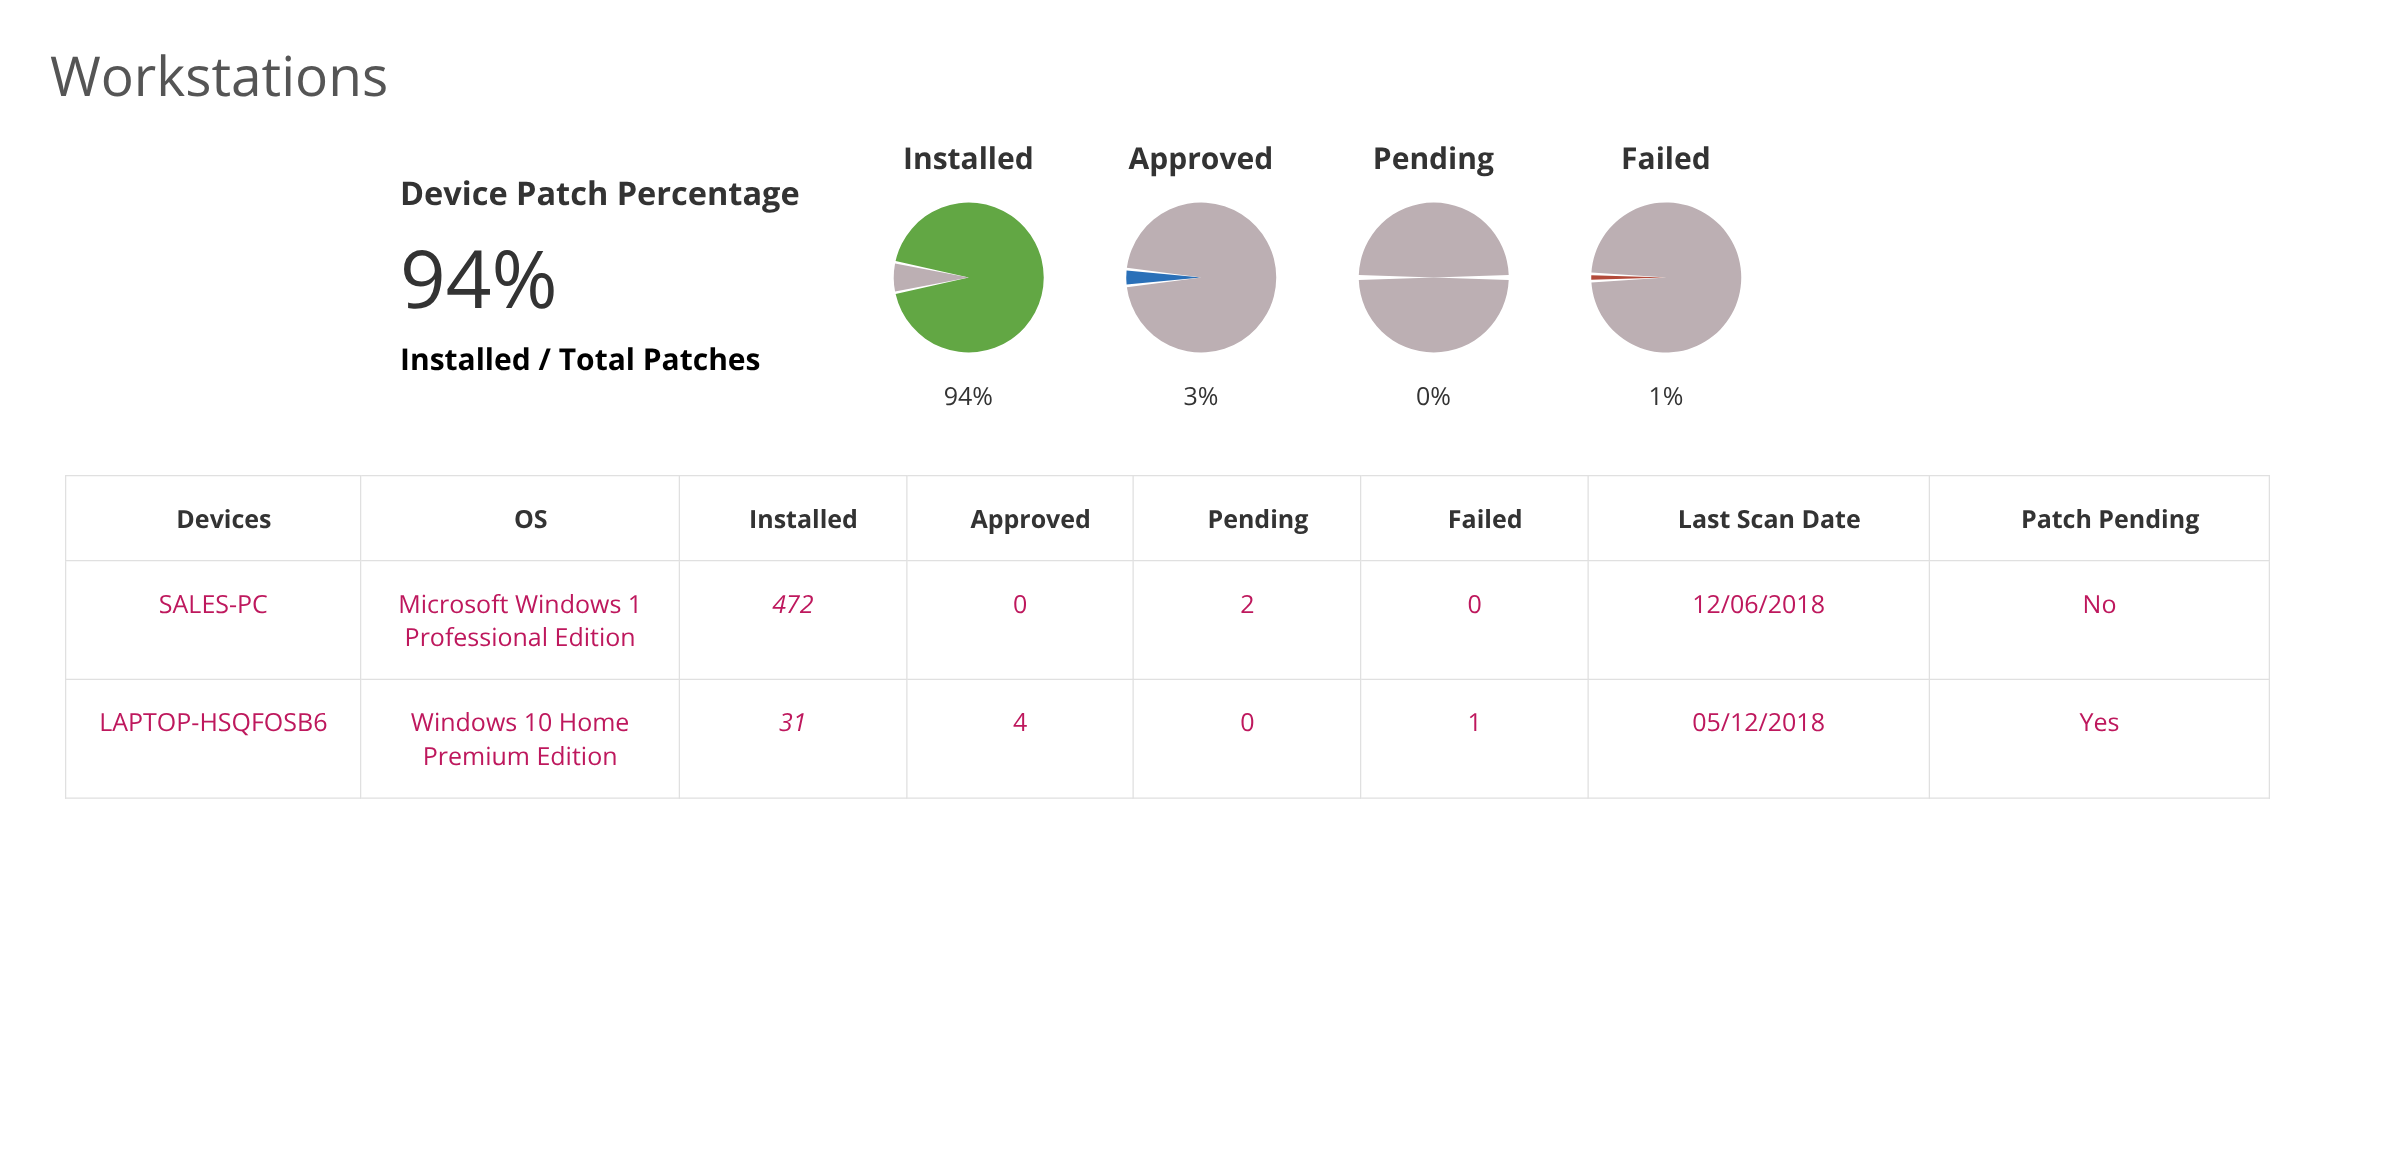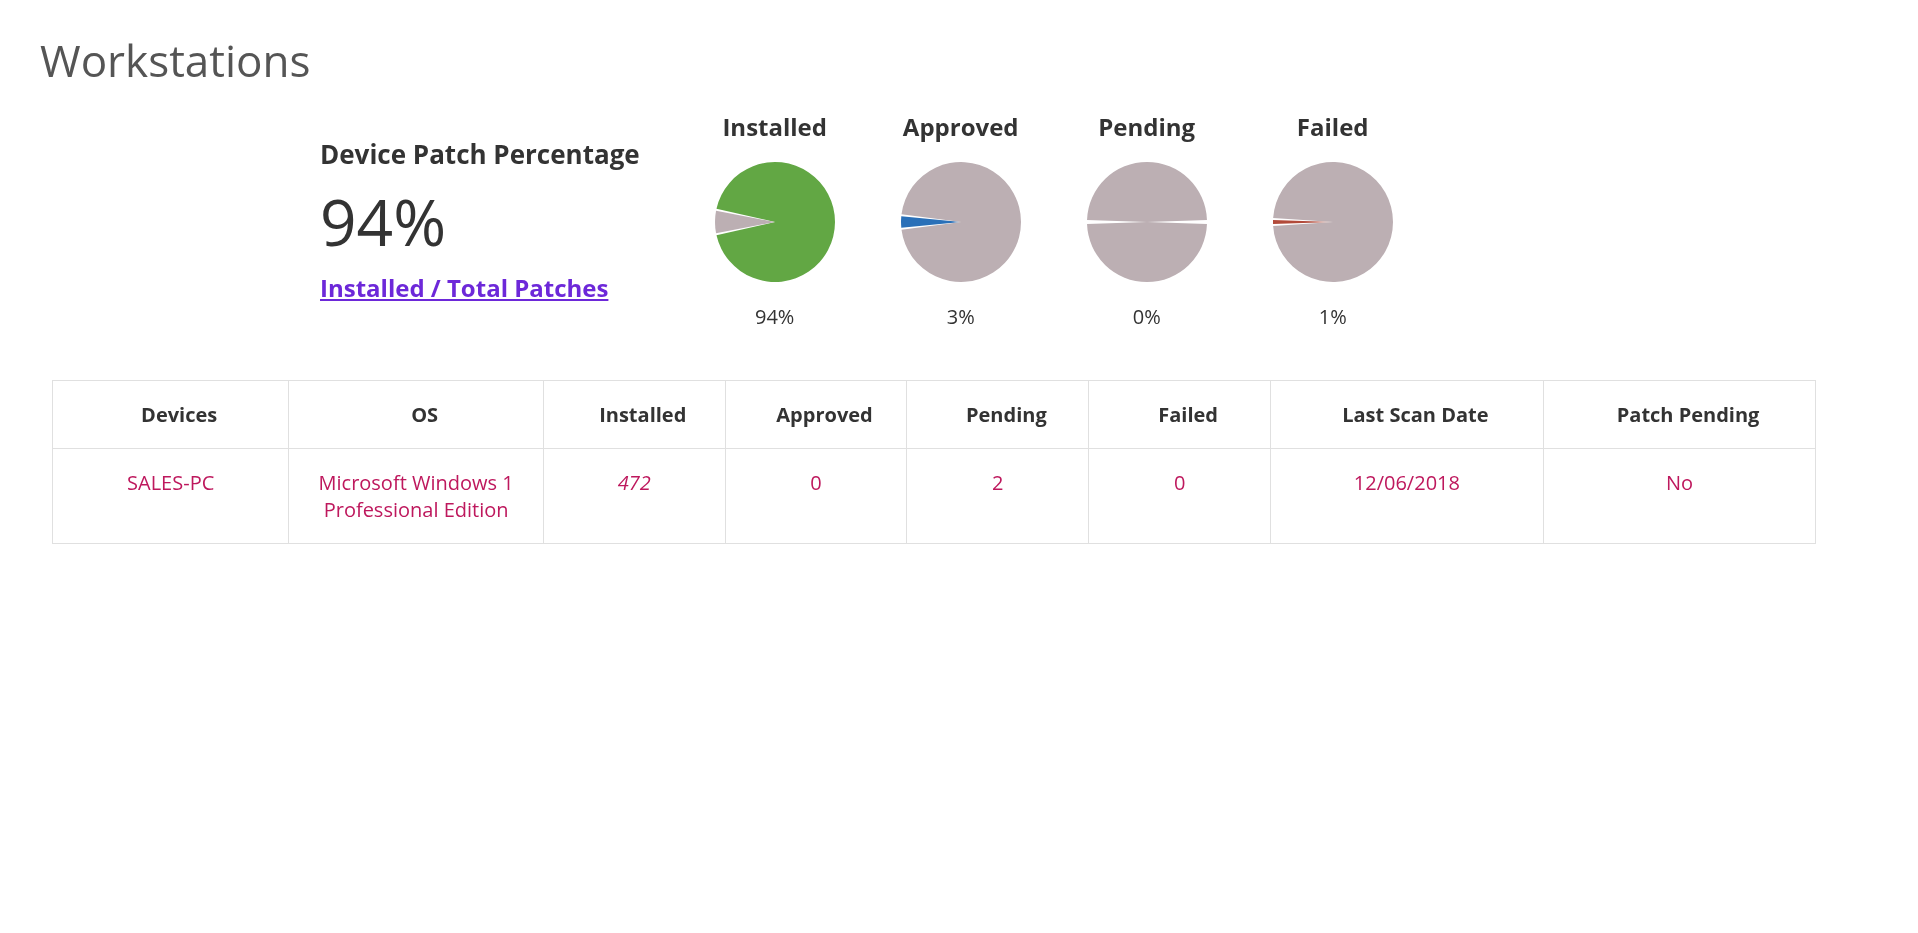--- a/index.html
+++ b/index.html
@@ -33,22 +33,21 @@
   }
   .patch-value {
     font-size: 64px;
     font-weight: 400;
     color: #333;
     margin: 6px 0 6px 0;
   }
   .patch-sub {
     font-size: 24px;
     font-weight: 700;
-    color: #6d28d9;
-    text-decoration: underline;
+    color: #000000;
   }
   .pies {
     display: flex;
     gap: 36px;
   }
   .pie-col {
     display: flex;
     flex-direction: column;
     align-items: center;
     width: 150px;
@@ -176,14 +175,24 @@
       <tr>
         <td>SALES-PC</td>
         <td>Microsoft Windows 1 Professional Edition</td>
         <td class="col-installed">472</td>
         <td class="col-approved">0</td>
         <td class="col-pending">2</td>
         <td class="col-failed">0</td>
         <td>12/06/2018</td>
         <td class="col-reboot">No</td>
       </tr>
+      <tr>
+        <td>LAPTOP-HSQFOSB6</td>
+        <td>Windows 10 Home Premium Edition</td>
+        <td class="col-installed">31</td>
+        <td class="col-approved">4</td>
+        <td class="col-pending">0</td>
+        <td class="col-failed">1</td>
+        <td>05/12/2018</td>
+        <td class="col-reboot">Yes</td>
+      </tr>
     </tbody>
 </table>
 
 </body></html>

